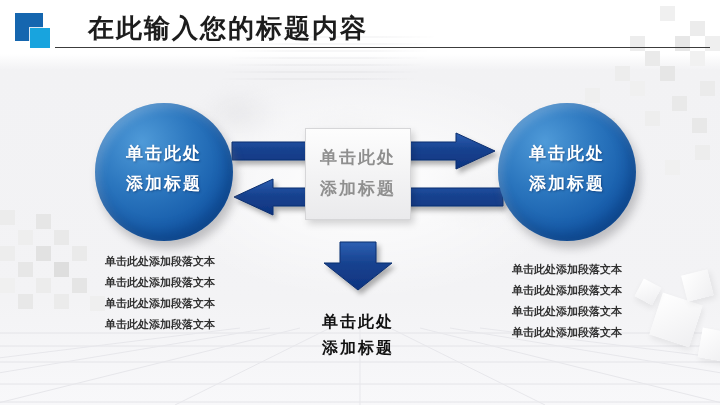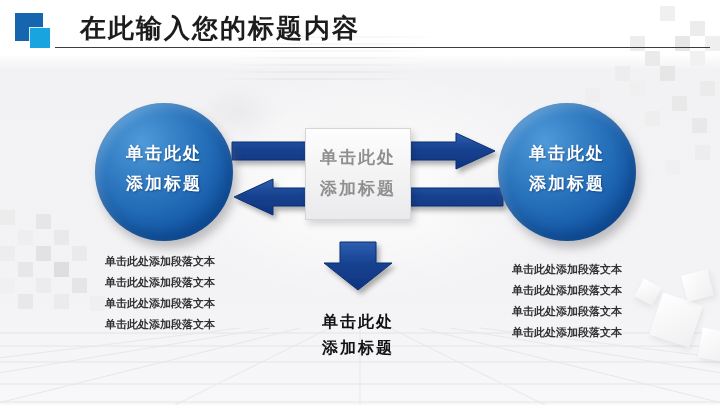--- a/index.html
+++ b/index.html
@@ -18,21 +18,21 @@
     background:radial-gradient(ellipse at 50% 50%, rgba(255,255,255,.95) 0%, rgba(255,255,255,0) 70%); }
   .streaks { left:228px; top:36px; width:200px; height:44px; z-index:0; opacity:.45; transform:skewX(-25deg);
     background:repeating-linear-gradient(180deg, rgba(130,130,140,.14) 0 2px, transparent 2px 7px);
     -webkit-mask-image:linear-gradient(90deg, transparent, #000 30%, #000 70%, transparent); }
   .mos { position:absolute; width:15px; height:15px; }
   .paper { position:absolute; background:linear-gradient(135deg,#ffffff,#efeff1); box-shadow:2px 3px 6px rgba(0,0,0,.07); }
 
   
   .sq1 { left:15px; top:13px; width:28px; height:28px; z-index:8; }
   .sq2 { left:30px; top:28px; width:20px; height:20px; z-index:9; box-shadow:-1px -1px 0 rgba(255,255,255,.85); }
-  .title { left:80px; top:11px; z-index:8; font-size:26px; letter-spacing:2px; font-weight:600; color:#1c1c1c; white-space:nowrap; }
+  .title { left:88px; top:11px; z-index:8; font-size:26px; letter-spacing:2px; font-weight:600; color:#1c1c1c; white-space:nowrap; }
   .title-rule { left:55px; top:47px; width:655px; height:1px; background:#3c3c3c; z-index:8; }
 
   
   svg.arrows { left:0; top:0; z-index:4; }
   .circle { width:138px; height:138px; border-radius:50%; z-index:5; top:103px;
     background:radial-gradient(circle at 34% 28%, #4f9ad8 0%, #2b76be 38%, #1459a8 72%, #0e4e9b 100%);
     box-shadow:4px 7px 10px rgba(110,110,115,.4), inset -5px -8px 14px rgba(0,25,70,.28), inset 4px 5px 10px rgba(255,255,255,.22); }
   .circle.left { left:95px; }
   .circle.right { left:498px; }
   .circle-text { padding-top:36px; text-align:center; color:#fff; font-weight:700; font-size:17px; letter-spacing:2px; line-height:30px; text-shadow:1px 1px 2px rgba(0,30,80,.45); }

